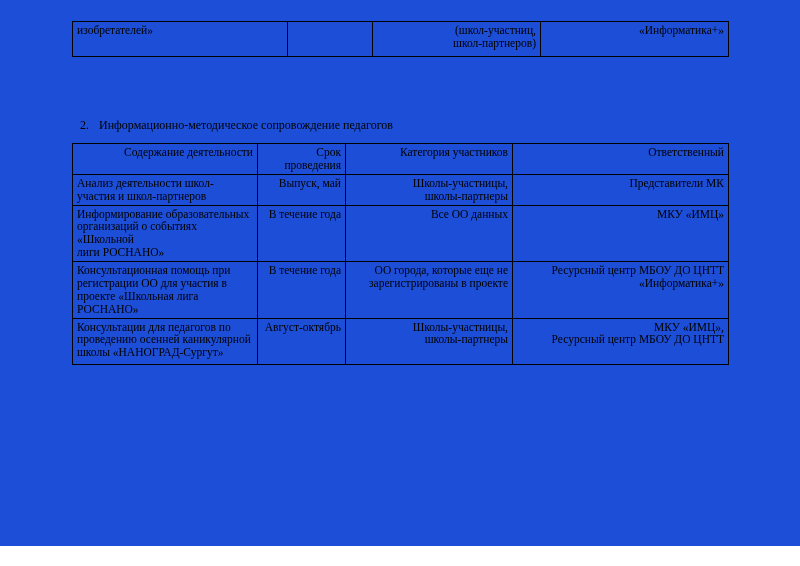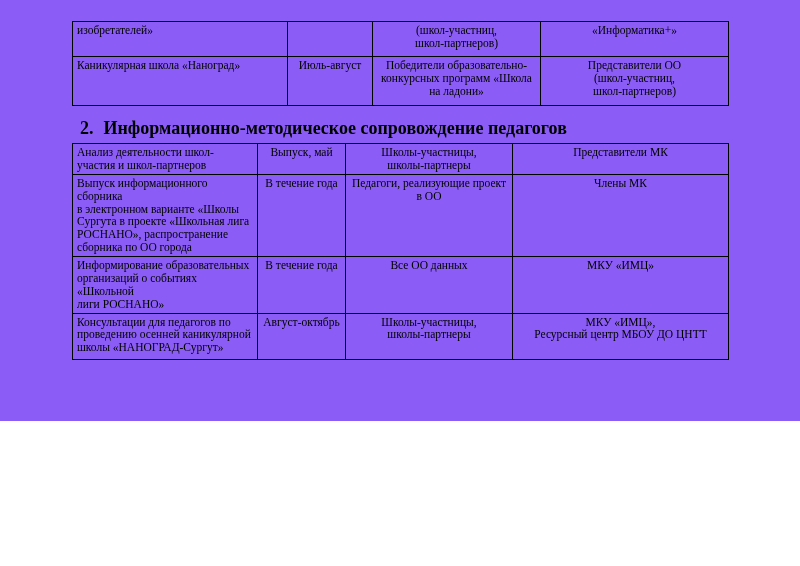--- a/index.html
+++ b/index.html
@@ -6,49 +6,49 @@
   html, body { background: #ffffff; }
   body {
     font-family: "Liberation Serif", serif;
     color: #000000;
     width: 800px;
     height: 566px;
   }
   .page {
     position: relative;
     width: 800px;
-    height: 421px;
-    background: #8b5cf6;
+    height: 546px;
+    background: #1d4ed8;
     overflow: hidden;
   }
   table.doc-table {
     border-collapse: collapse;
     table-layout: fixed;
     position: absolute;
   }
   table.doc-table td, table.doc-table th {
     border: 1px solid #000000;
     font-size: 11.5px;
     line-height: 1.12;
     font-weight: normal;
     vertical-align: top;
     padding: 2px 4px;
     white-space: pre-line;
     overflow: hidden;
   }
   .top-table { left: 72px; top: 21px; width: 656px; }
   .main-table { left: 72px; top: 143px; width: 656px; }
   .ta-left { text-align: left; }
-  .ta-center { text-align: center; }
+  .ta-center { text-align: right; }
   .section-heading {
     position: absolute;
     left: 80px;
     top: 118px;
-    font-size: 18px;
-    font-weight: bold;
+    font-size: 12px;
+    font-weight: normal;
     white-space: nowrap;
   }
   .section-heading .num { margin-right: 10px; }
   .h-row td { height: 35px; }
   .h-row2 td { height: 49px; }
   .last-row td { height: 46px; }
 </style>
 </head>
 <body>
 
@@ -62,71 +62,68 @@
         <col style="width:188px">
     </colgroup>
     <tbody>
       <tr class="h-row">
         <td class="ta-left">изобретателей»</td>
         <td class="ta-center"></td>
         <td class="ta-center">(школ-участниц,
 школ-партнеров)</td>
         <td class="ta-center">«Информатика+»</td>
       </tr>
-      <tr class="h-row2">
-        <td class="ta-left">Каникулярная школа «Наноград»</td>
-        <td class="ta-center">Июль-август</td>
-        <td class="ta-center">Победители образовательно-
-конкурсных программ «Школа
-на ладони»</td>
-        <td class="ta-center">Представители ОО
-(школ-участниц,
-школ-партнеров)</td>
-      </tr>
     </tbody>
   </table>
 
   <div class="section-heading">
     <span class="num">2.</span><span>Информационно-методическое сопровождение педагогов</span>
   </div>
 
   <table class="doc-table main-table">
     <colgroup>
       <col style="width:185px">
         <col style="width:88px">
         <col style="width:167px">
         <col style="width:216px">
     </colgroup>
     <tbody>
       <tr>
+        <th class="ta-center">Содержание деятельности</th>
+        <th class="ta-center">Срок
+проведения</th>
+        <th class="ta-center">Категория участников</th>
+        <th class="ta-center">Ответственный</th>
+      </tr>
+      <tr>
         <td class="ta-left">Анализ деятельности школ-
 участия и школ-партнеров</td>
         <td class="ta-center">Выпуск, май</td>
         <td class="ta-center">Школы-участницы,
 школы-партнеры</td>
         <td class="ta-center">Представители МК</td>
       </tr>
       <tr>
-        <td class="ta-left">Выпуск информационного сборника
-в электронном варианте «Школы
-Сургута в проекте «Школьная лига
-РОСНАНО», распространение
-сборника по ОО города</td>
-        <td class="ta-center">В течение года</td>
-        <td class="ta-center">Педагоги, реализующие проект
-в ОО</td>
-        <td class="ta-center">Члены МК</td>
-      </tr>
-      <tr>
         <td class="ta-left">Информирование образовательных
 организаций о событиях «Школьной
 лиги РОСНАНО»</td>
         <td class="ta-center">В течение года</td>
         <td class="ta-center">Все ОО данных</td>
         <td class="ta-center">МКУ «ИМЦ»</td>
+      </tr>
+      <tr>
+        <td class="ta-left">Консультационная помощь при
+регистрации ОО для участия в
+проекте «Школьная лига
+РОСНАНО»</td>
+        <td class="ta-center">В течение года</td>
+        <td class="ta-center">ОО города, которые еще не
+зарегистрированы в проекте</td>
+        <td class="ta-center">Ресурсный центр МБОУ ДО ЦНТТ
+«Информатика+»</td>
       </tr>
       <tr class="last-row">
         <td class="ta-left">Консультации для педагогов по
 проведению осенней каникулярной
 школы «НАНОГРАД-Сургут»</td>
         <td class="ta-center">Август-октябрь</td>
         <td class="ta-center">Школы-участницы,
 школы-партнеры</td>
         <td class="ta-center">МКУ «ИМЦ»,
 Ресурсный центр МБОУ ДО ЦНТТ</td>

